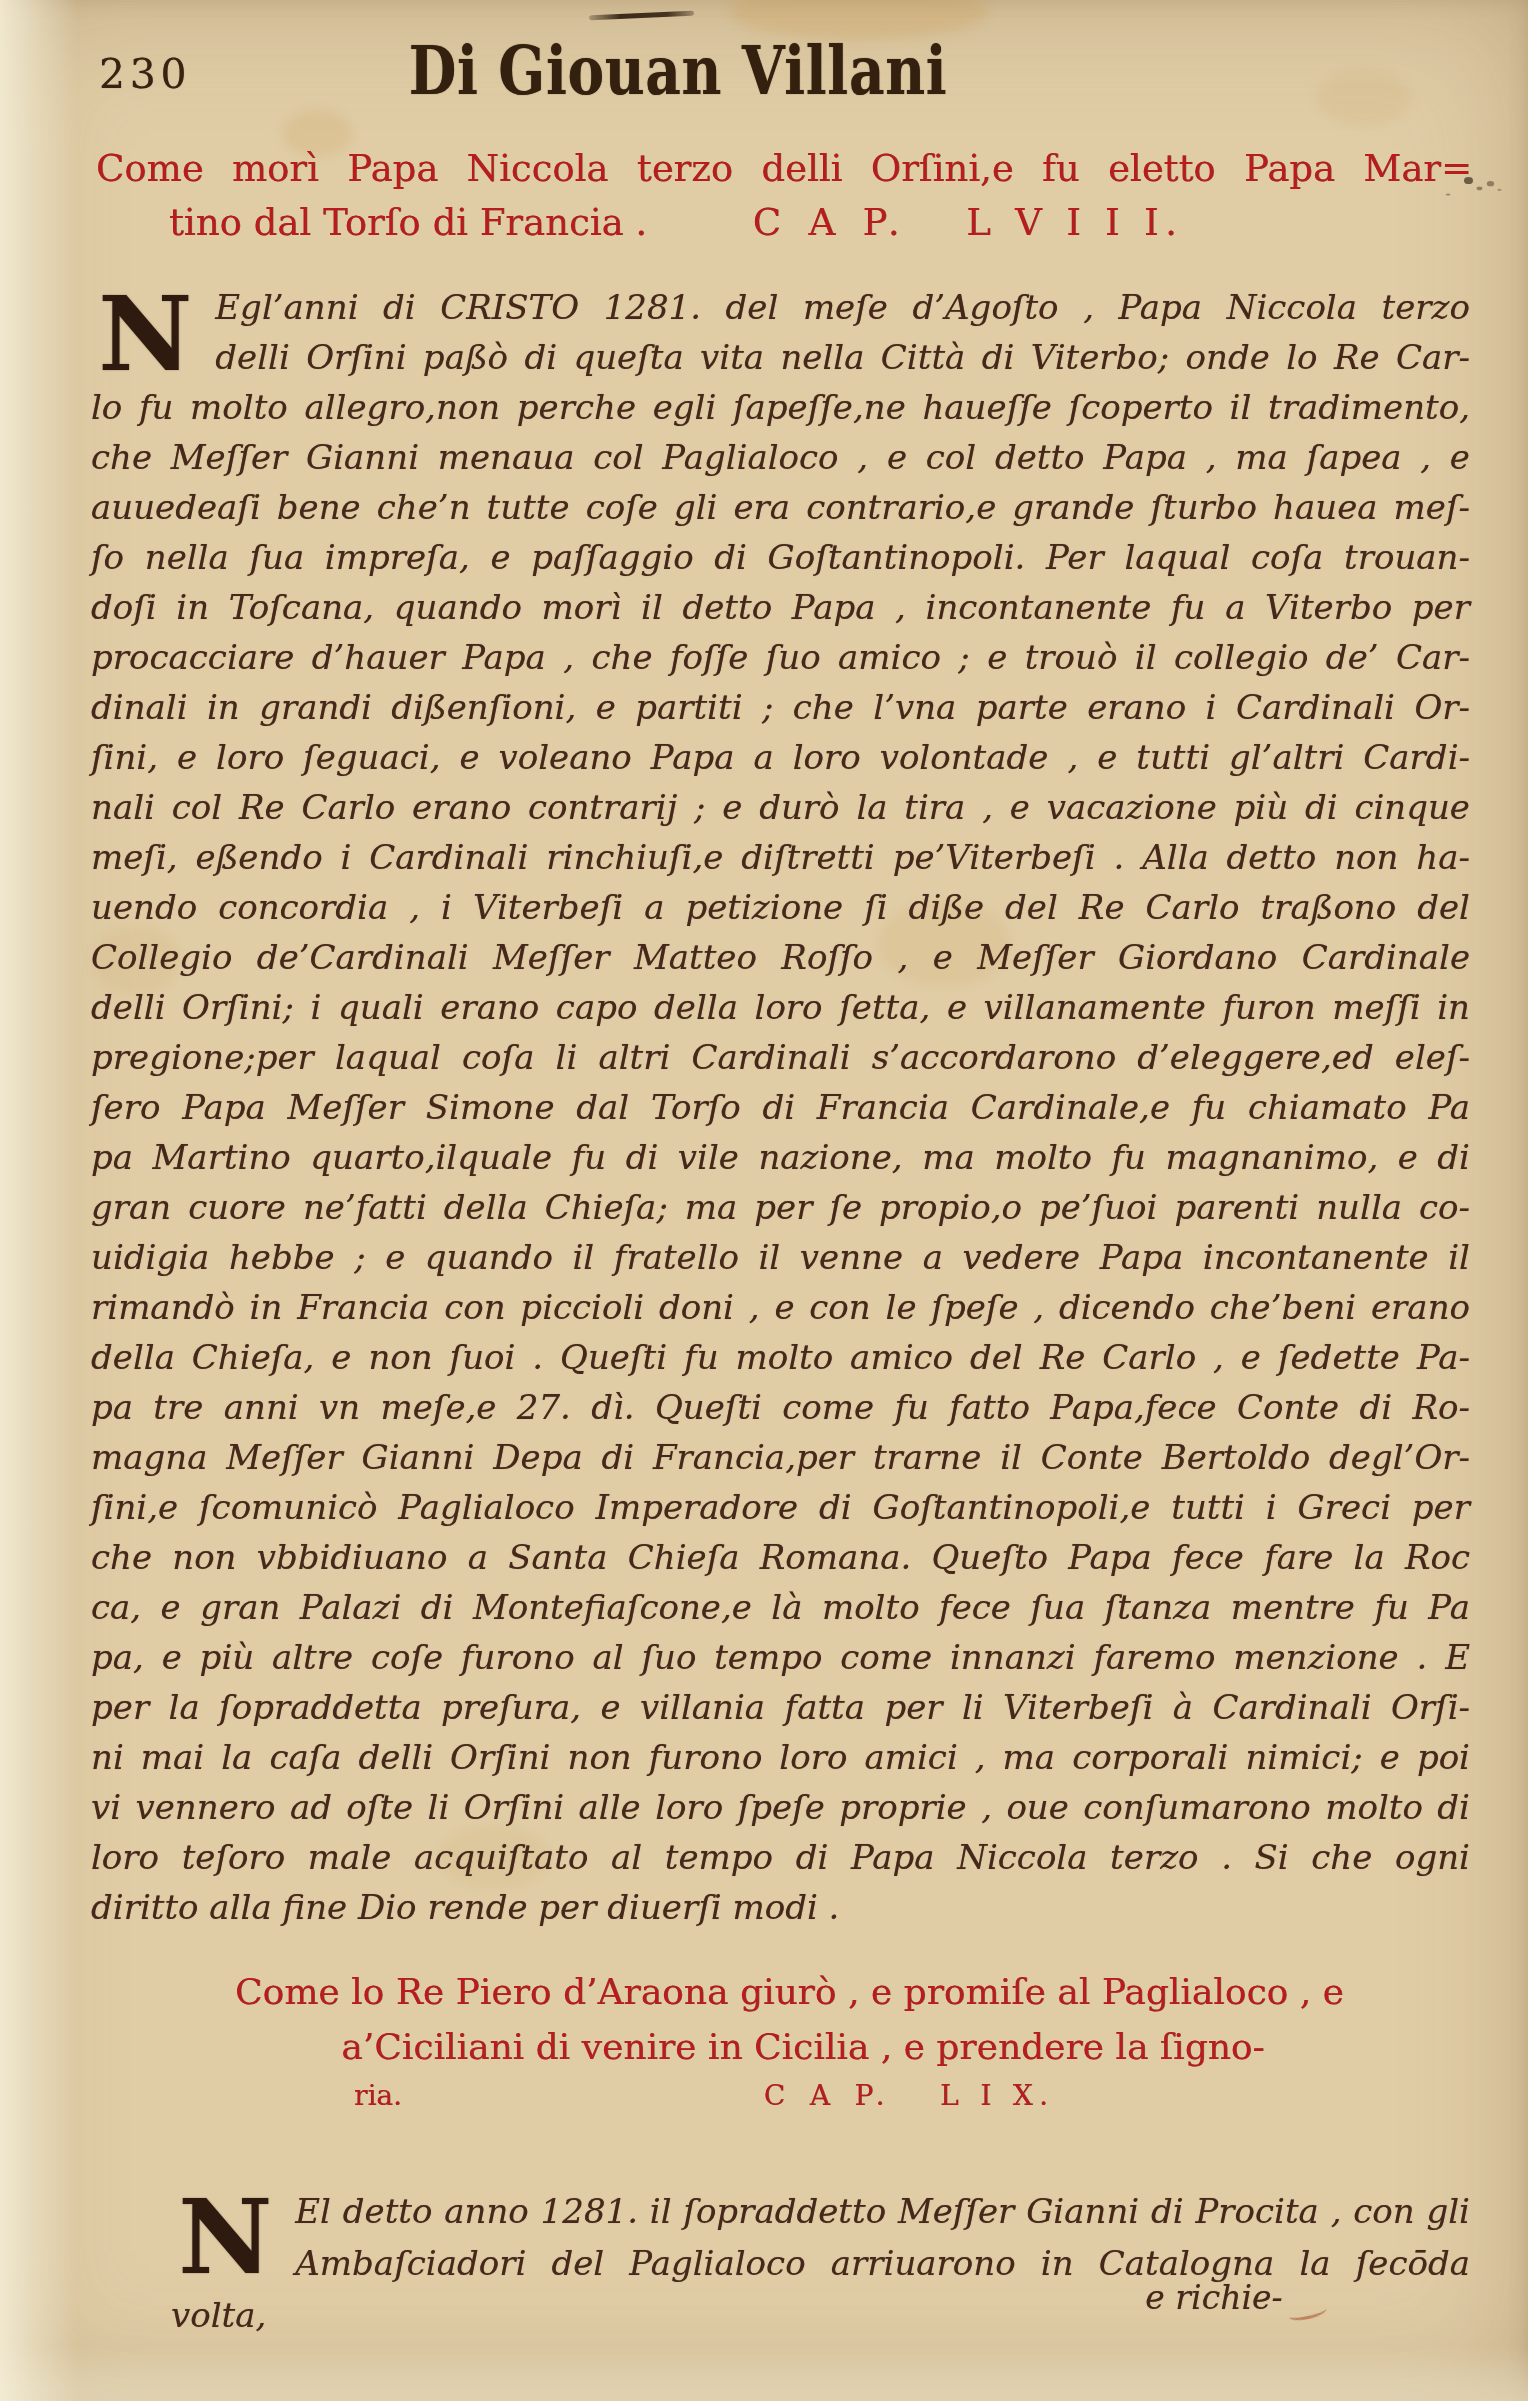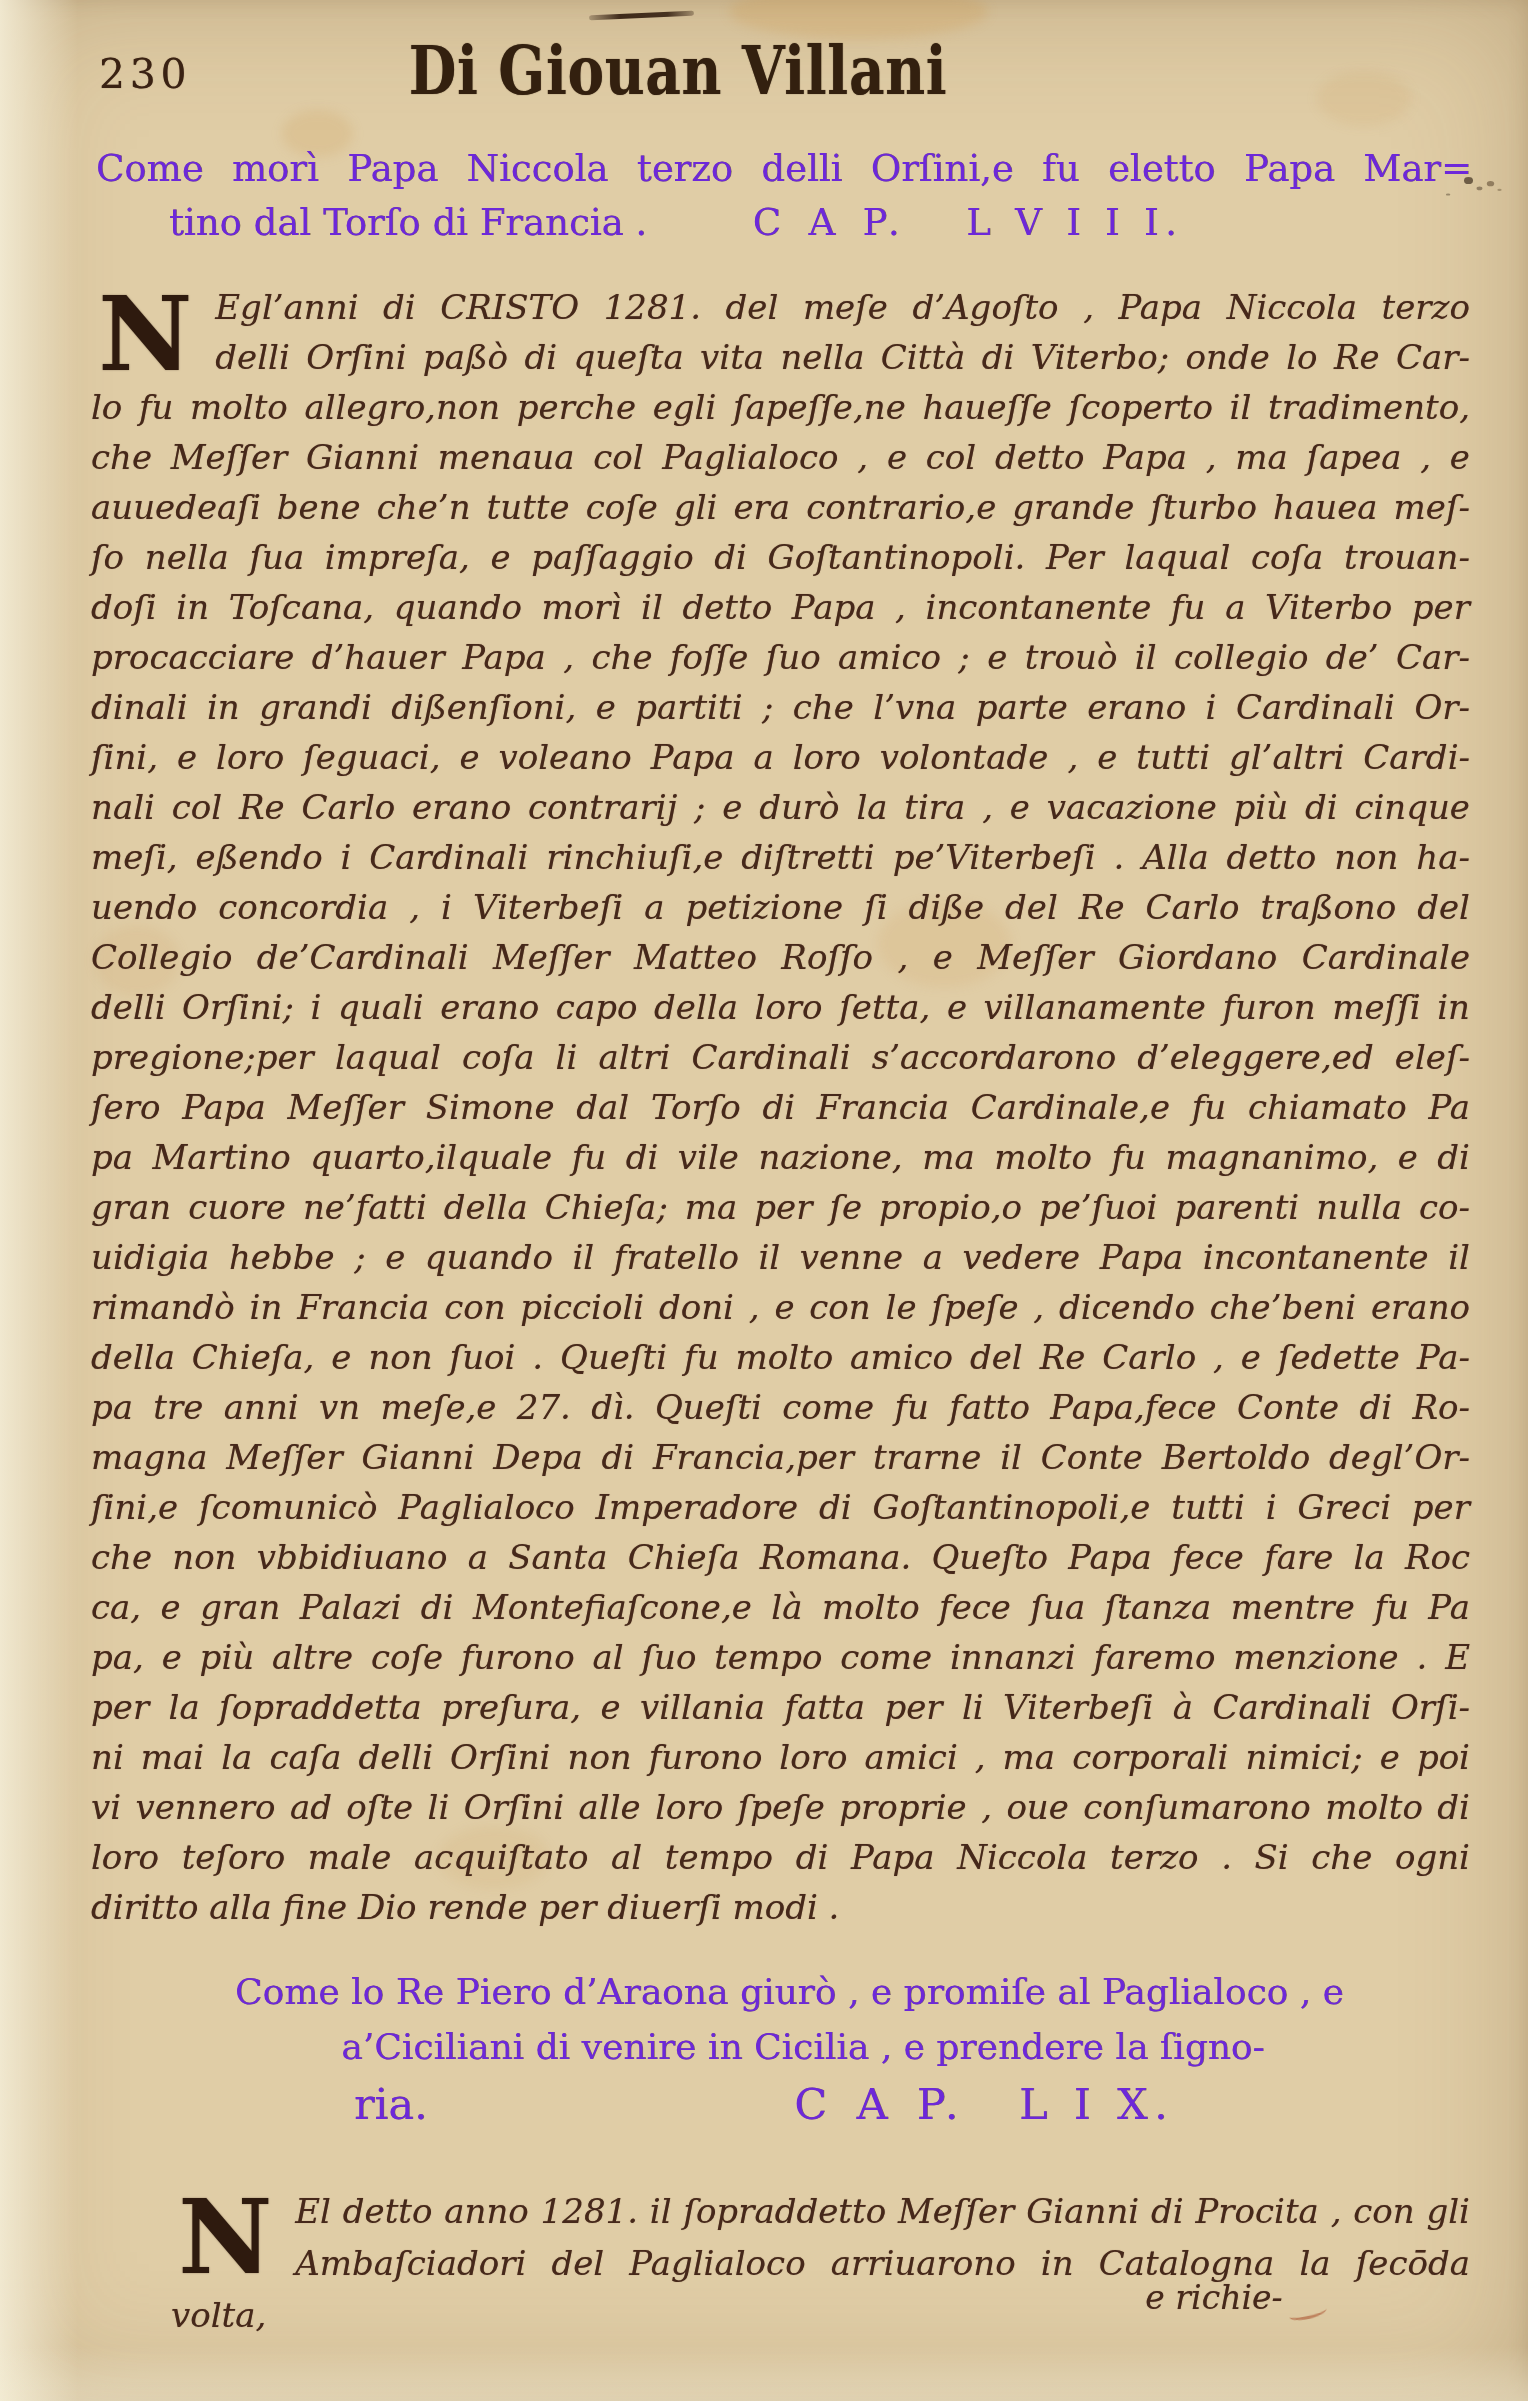--- a/index.html
+++ b/index.html
@@ -27,21 +27,21 @@
   .folio{position:absolute;left:99px;top:50px;font-size:41px;color:#3a2213;
     letter-spacing:4.7px;text-shadow:0 0 0.8px rgba(58,34,19,.6);}
   .running-title{position:absolute;left:0;top:31px;width:1356px;text-align:center;
     font-size:67px;font-weight:bold;color:#33200f;letter-spacing:0.8px;
     transform:scaleX(.82);transform-origin:50% 50%;
     text-shadow:0 0 1.2px rgba(51,32,15,.65);}
   .title-dash{position:absolute;left:589px;top:12.5px;width:105px;height:4.7px;
     background:linear-gradient(90deg,rgba(46,26,12,.25),rgba(46,26,12,.9) 30%,rgba(46,26,12,.85) 75%,rgba(46,26,12,.3));
     border-radius:2.4px;transform:rotate(-2.5deg);}
 
-  .h-line{position:absolute;font-size:37px;line-height:1.2;color:#6d28d9;
+  .h-line{position:absolute;font-size:37px;line-height:1.2;color:#b91c1c;
     text-shadow:0.5px 0 0.4px rgba(48,29,15,.55);}
   .just{text-align:justify;text-align-last:justify;}
 
   .cap-word{letter-spacing:7.8px;}
   .cap-num{letter-spacing:6.3px;text-align:right;}
 
   .para{position:absolute;font-style:italic;font-size:34px;line-height:50px;
     color:#46281a;text-shadow:0 0 0.8px rgba(64,34,18,.5);}
   .tline{text-align:justify;text-align-last:justify;height:50px;overflow:visible;white-space:normal;}
   .tline.endline{text-align-last:left;}
@@ -121,21 +121,21 @@
     <div class="tline">pa, e più altre coſe furono al ſuo tempo come innanzi faremo menzione . E</div>
     <div class="tline">per la ſopraddetta preſura, e villania fatta per li Viterbeſi à Cardinali Orſi-</div>
     <div class="tline">ni mai la caſa delli Orſini non furono loro amici , ma corporali nimici; e poi</div>
     <div class="tline">vi vennero ad oſte li Orſini alle loro ſpeſe proprie , oue conſumarono molto di</div>
     <div class="tline">loro teſoro male acquiſtato al tempo di Papa Niccola terzo . Si che ogni</div>
     <div class="tline endline">diritto alla fine Dio rende per diuerſi modi .</div>
   </div>
 
   <div class="h-line" style="left:235px;top:1970px;width:1136px;font-size:36px;">Come lo Re Piero d’Araona giurò , e promiſe al Paglialoco , e</div>
   <div class="h-line" style="left:235px;top:2025px;width:1136px;font-size:36px;text-align:center;">a’Ciciliani di venire in Cicilia , e prendere la ſigno-</div>
-  <div class="h-line" style="left:354px;top:2079px;width:862px;font-size:43px;">
+  <div class="h-line" style="left:354px;top:2079px;width:862px;font-size:28px;">
     <span>ria.</span>
     <span class="cap-word" style="margin-left:353px;">C A P.</span>
     <span class="cap-num" style="margin-left:39px;">L I X.</span>
   </div>
 
   <div class="para p2" style="left:171px;top:2185px;width:1299px;">
     <div class="dropcap">N</div>
     <div class="tline">El detto anno 1281. il ſopraddetto Meſſer Gianni di Procita ,  con gli</div>
     <div class="tline">Ambaſciadori del Paglialoco arriuarono in Catalogna la ſecōda volta,</div>
   </div>

